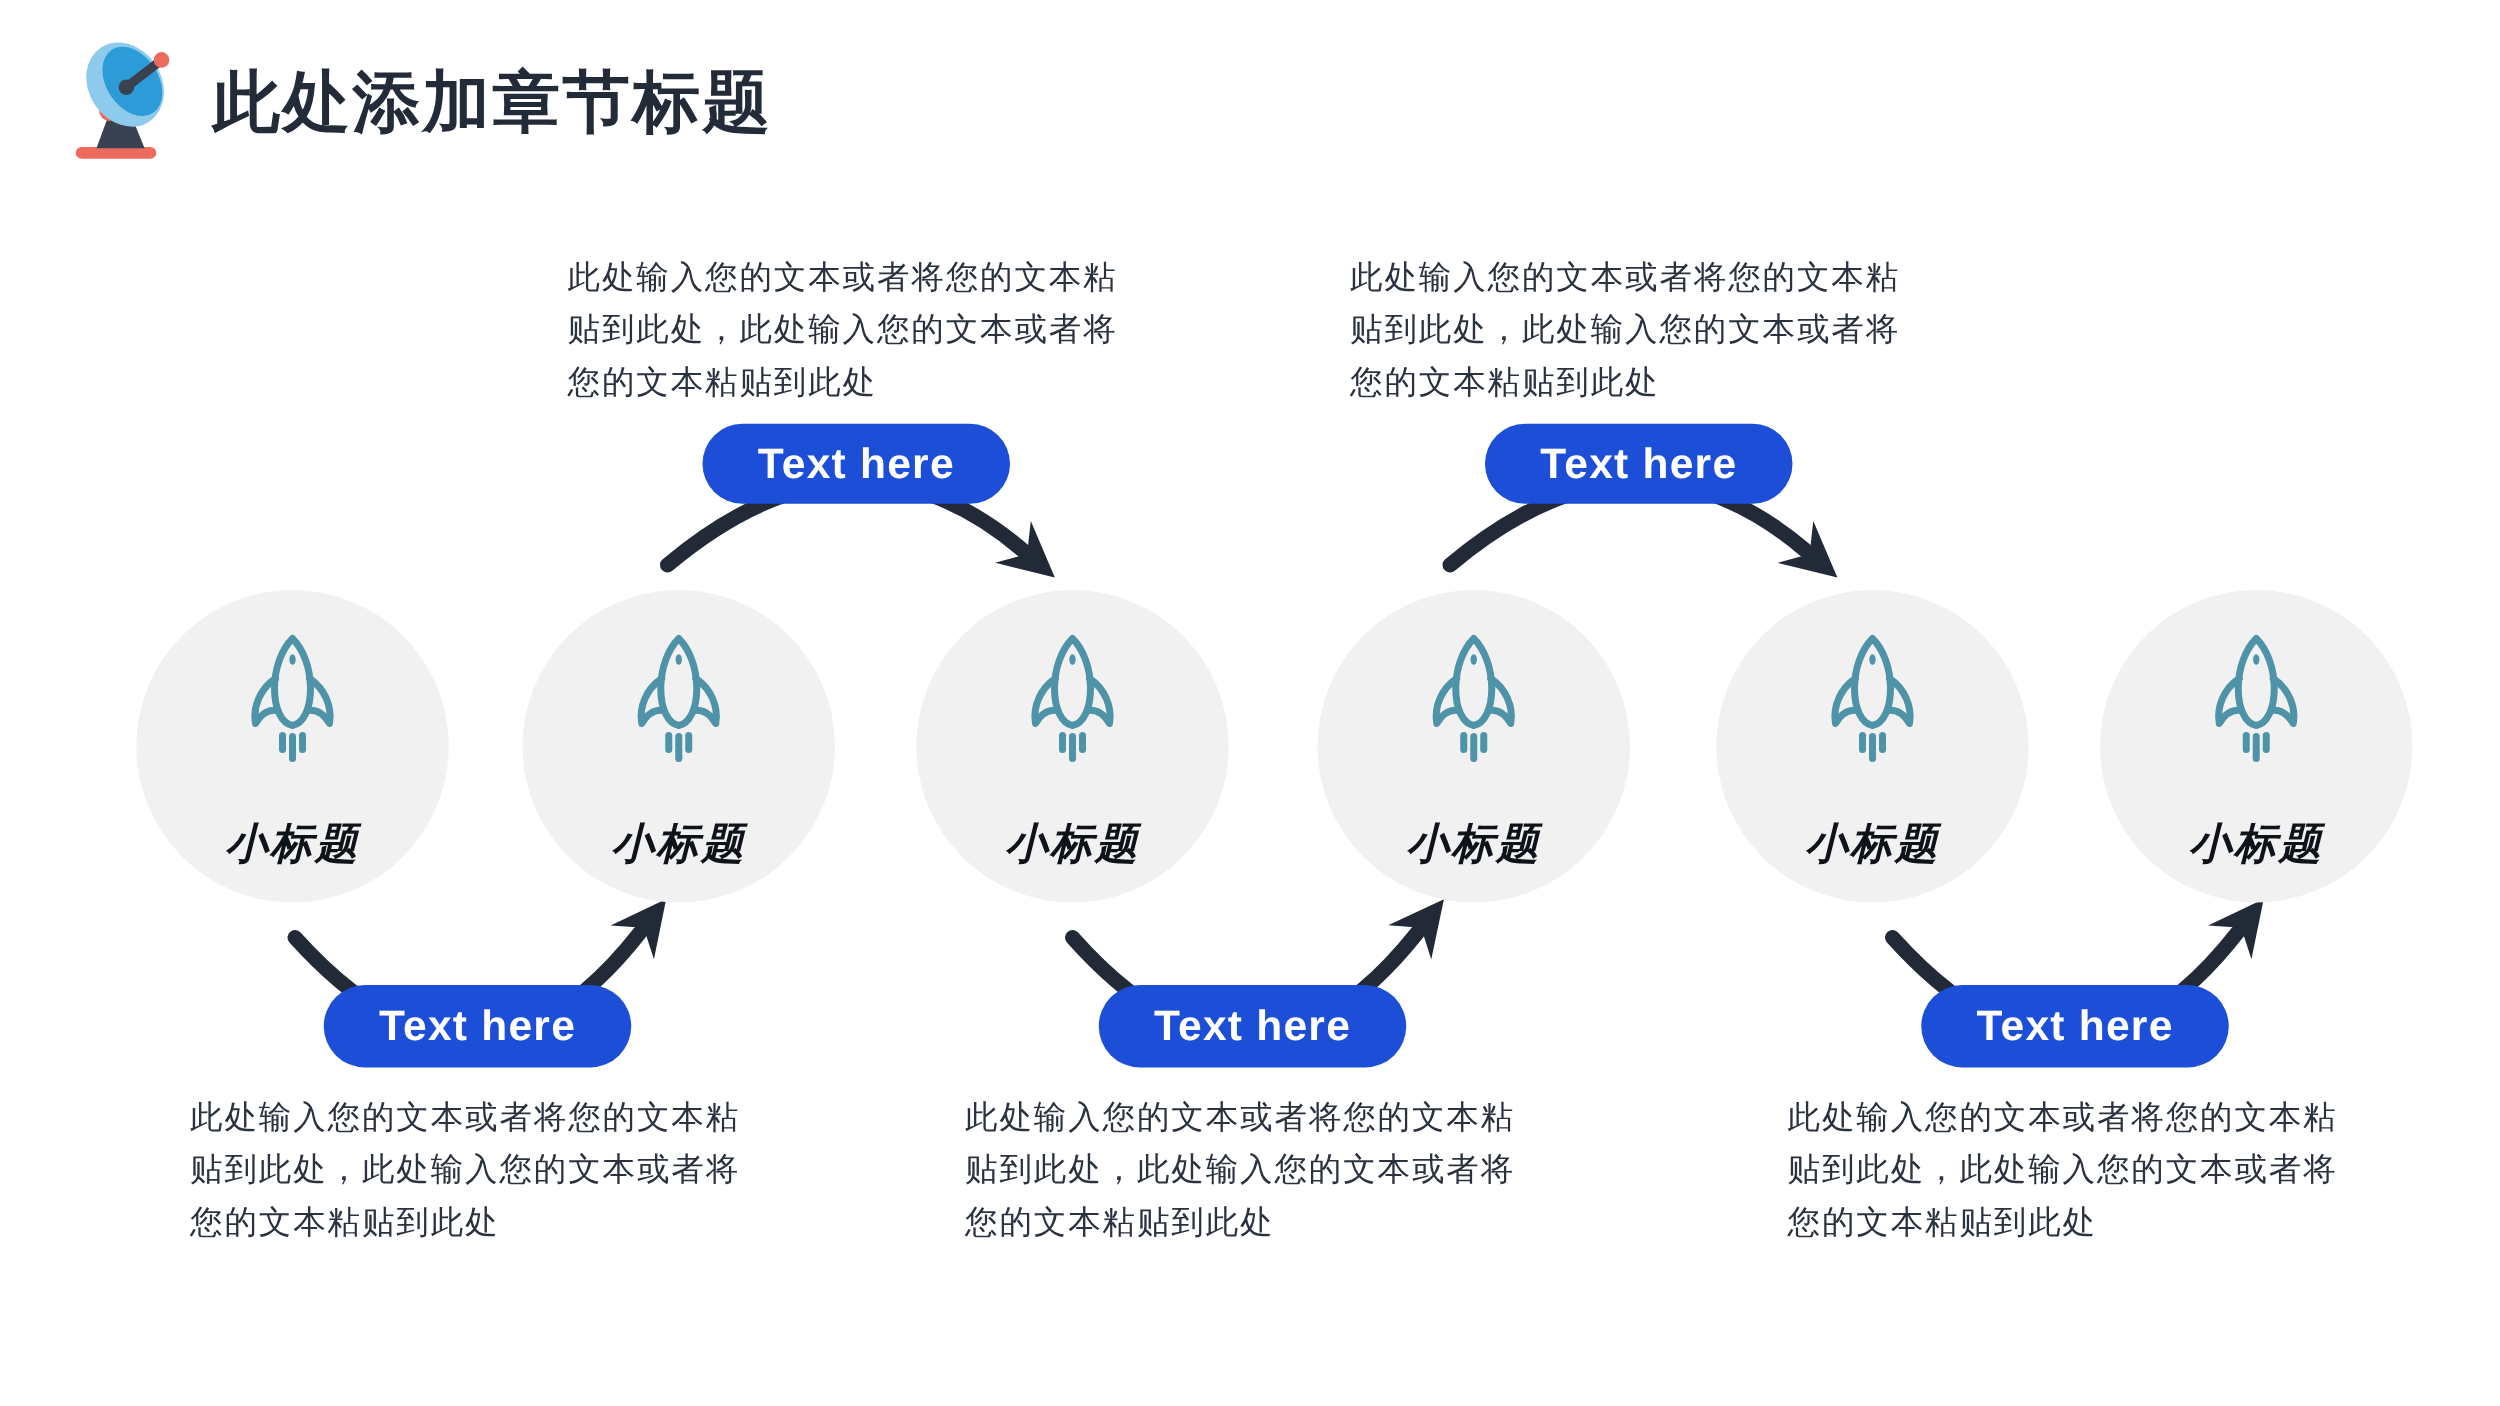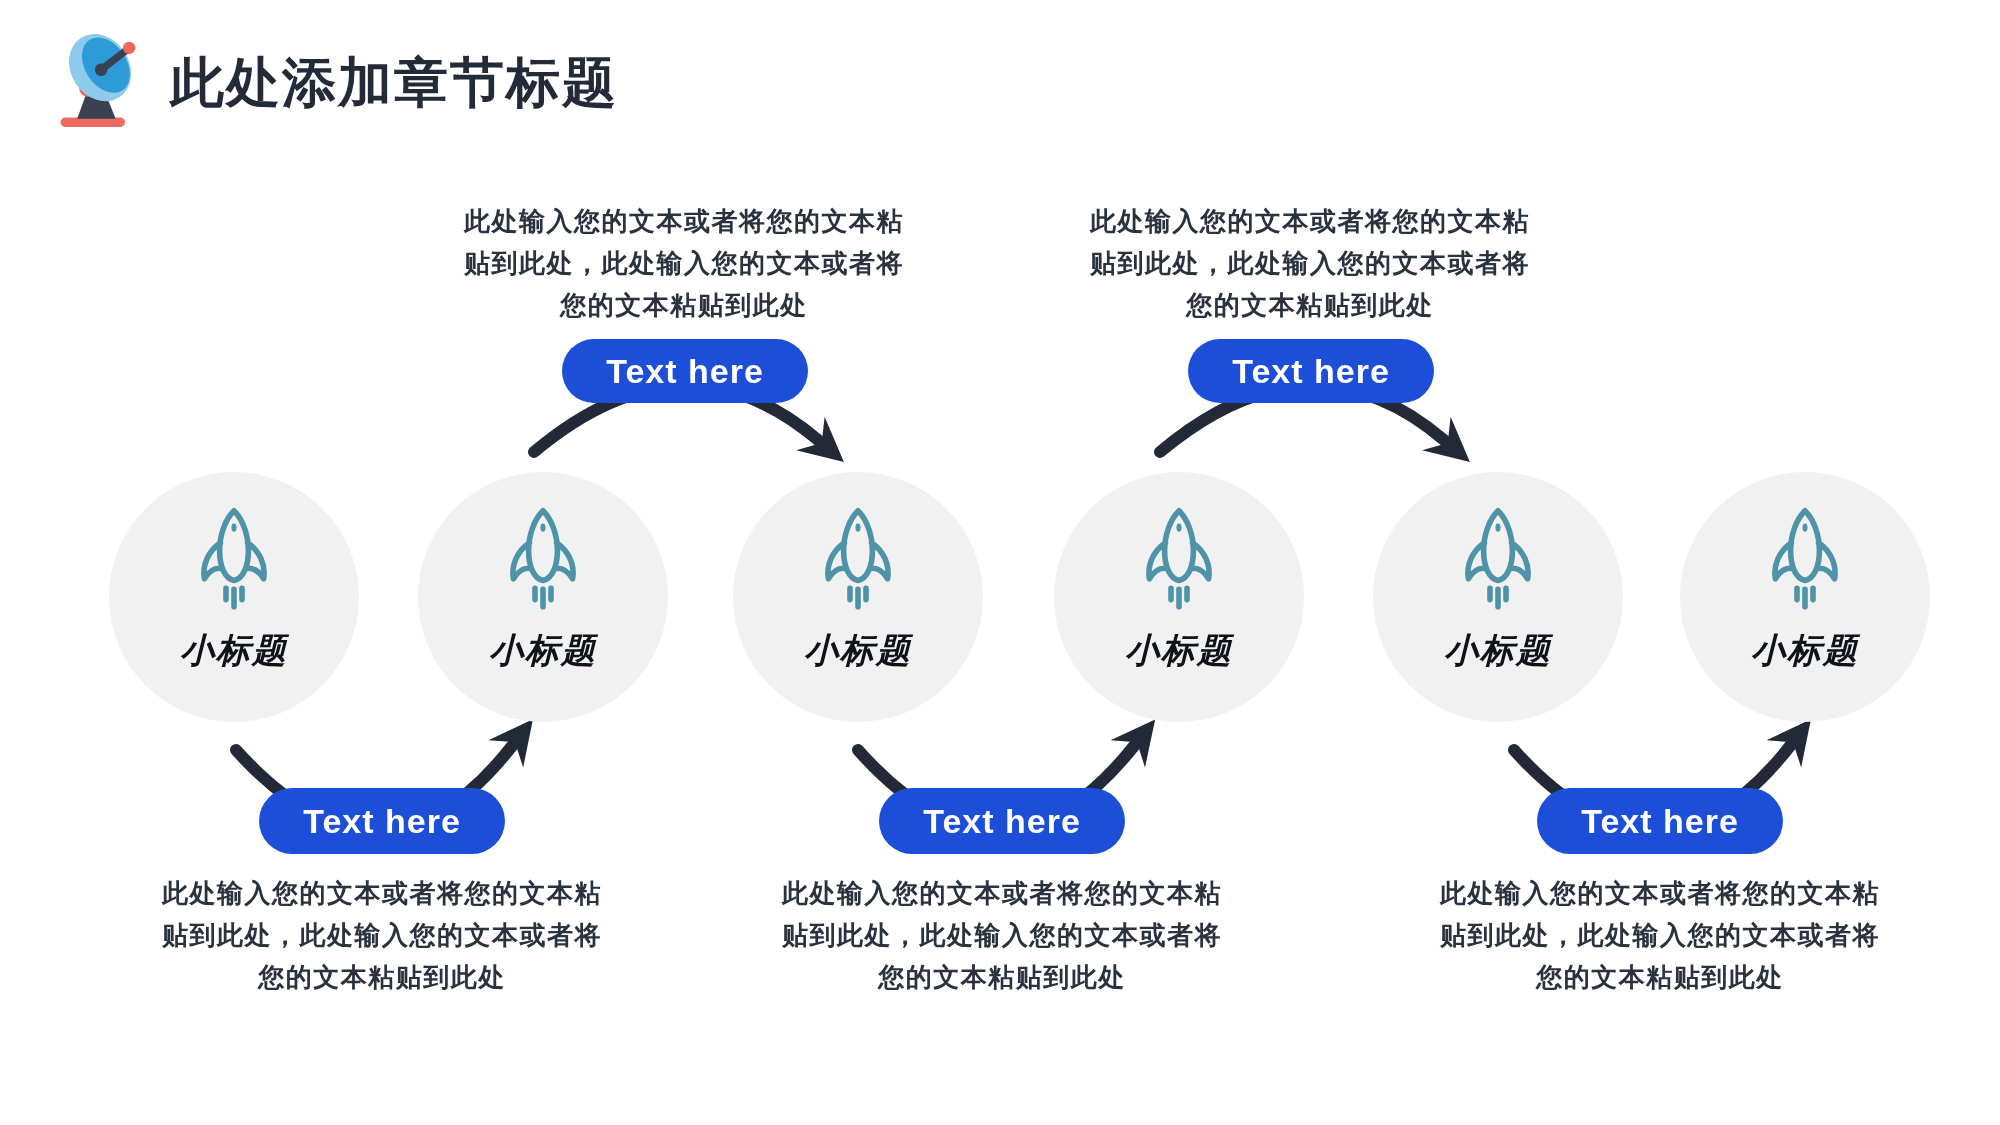--- a/index.html
+++ b/index.html
@@ -12,39 +12,39 @@
   .page-title{
     left:170px;top:50px;
     font-size:54px;font-weight:900;color:#242B38;letter-spacing:2px;line-height:64px;
     white-space:nowrap;
   }
   
   .step-circle{
     width:250px;height:250px;border-radius:50%;background:#F1F1F2;top:472px;
   }
   .step-label{
-    top:628px;width:220px;text-align:center;
+    top:652px;width:220px;text-align:center;
     font-size:34px;font-weight:800;font-style:italic;color:#0E1219;letter-spacing:2px;
     white-space:nowrap;
   }
   .rocket{top:506px;}
   
   .pill{
     width:246px;height:66px;border-radius:34px;background:#1d4ed8;
     display:flex;align-items:center;justify-content:center;
   }
   .pill span{
     color:#ffffff;font-size:34px;font-weight:800;letter-spacing:1px;white-space:nowrap;
   }
   .pill.top{top:339px;height:64px;}
   .pill.bottom{top:788px;}
   
   .para{
-    width:460px;text-align:center;color:#2A323F;
-    font-size:26px;line-height:42px;letter-spacing:1.5px;white-space:nowrap;font-weight:bold;
+    width:460px;text-align:left;color:#2A323F;
+    font-size:26px;line-height:42px;letter-spacing:1.5px;white-space:nowrap;
   }
   .para.top{top:200px;}
   .para.bottom{top:872px;}
   .arcs{left:0;top:0;pointer-events:none;}
 </style>
 </head>
 <body>
 
 <div class="slide">
 

